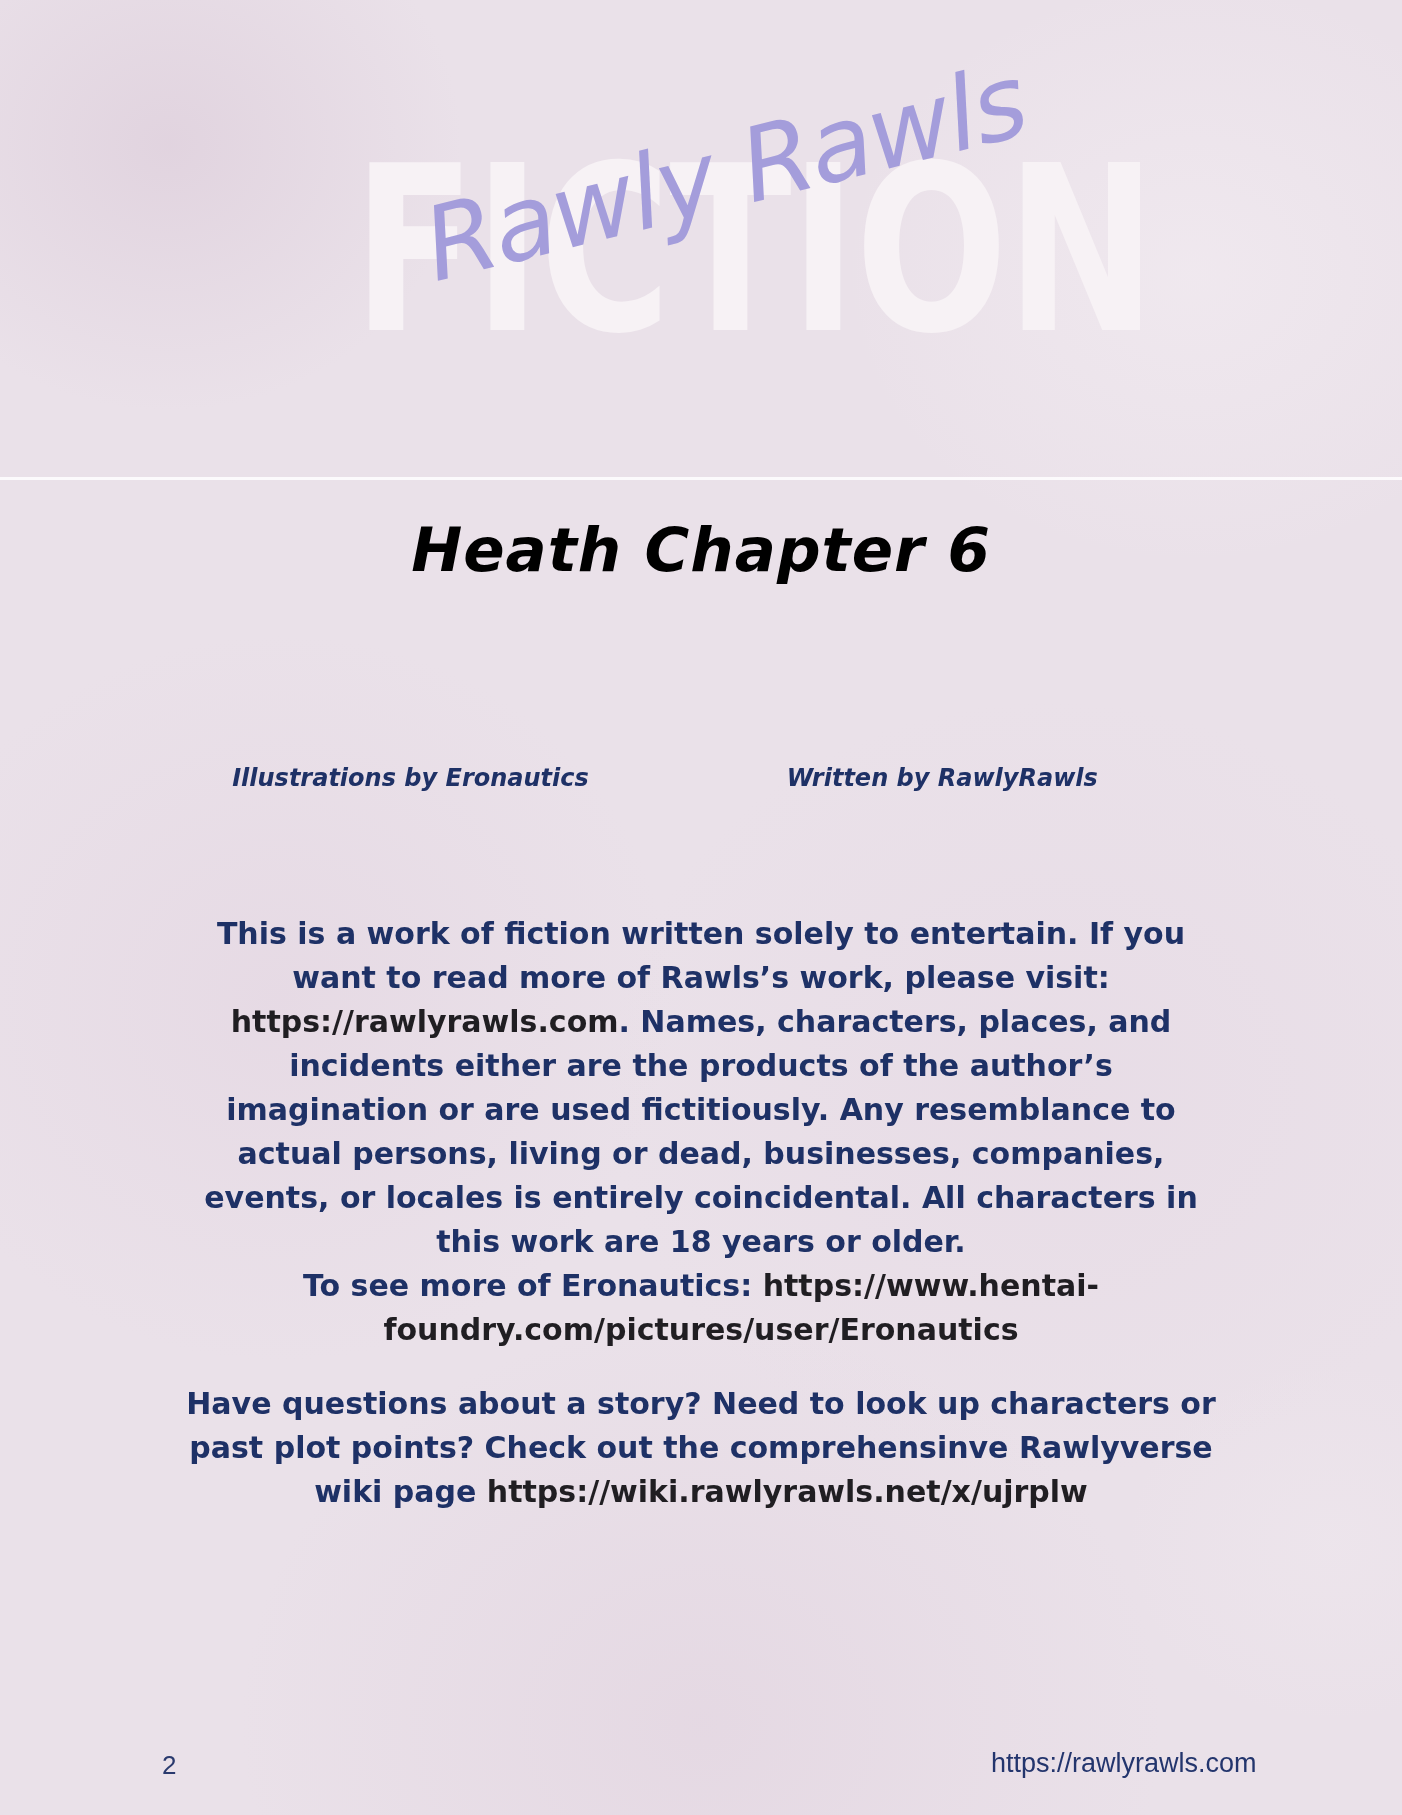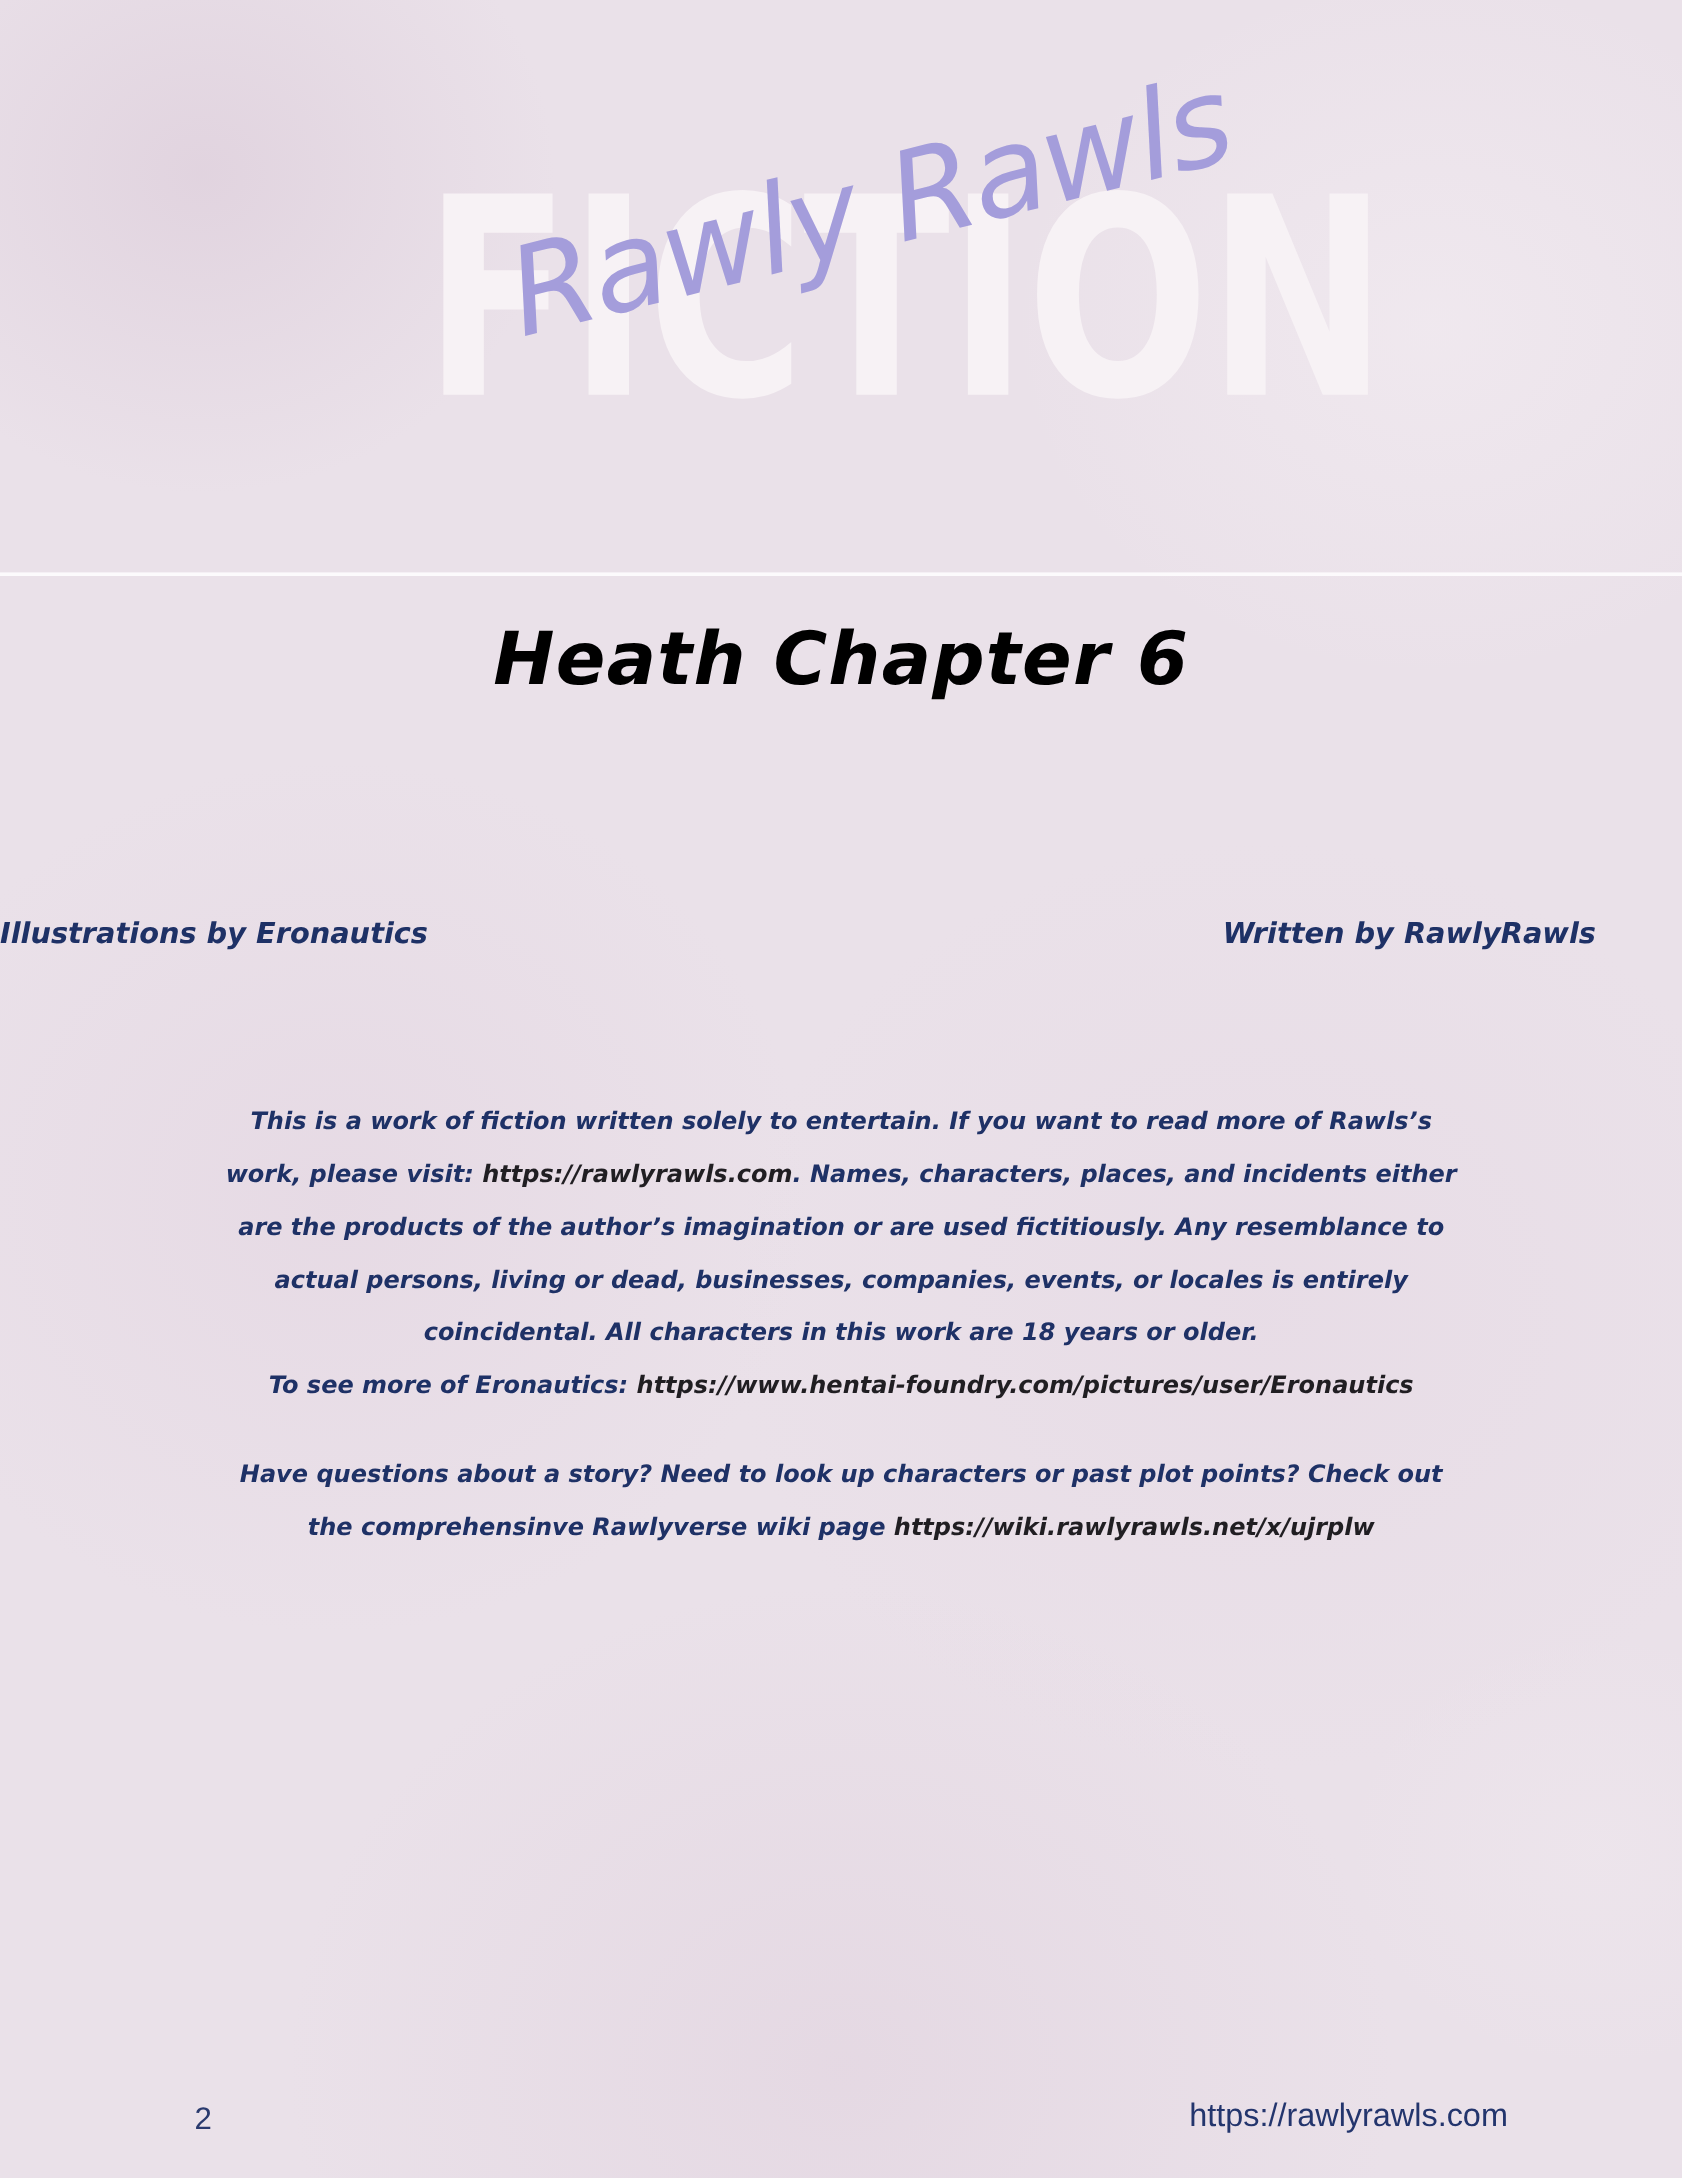--- a/index.html
+++ b/index.html
@@ -59,31 +59,31 @@
   
   .title{
     position:absolute;top:514px;left:0;width:1402px;
     margin:0;text-align:center;
     font-size:61px;font-weight:bold;font-style:italic;
     letter-spacing:1px;
     color:#000000;
   }
   .byline{
     position:absolute;top:764px;left:0;width:1330px;
-    display:flex;justify-content:space-between;gap:198px;
+    display:flex;justify-content:center;gap:198px;
     font-size:24px;font-weight:bold;font-style:italic;
     color:#1e3166;
   }
 
   
   .content{
     position:absolute;top:912px;left:186px;width:1030px;
     text-align:center;
-    font-size:20px;line-height:44px;
-    font-weight:bold;font-style:italic;
+    font-size:30px;line-height:44px;
+    font-weight:bold;
     color:#1e3166;
   }
   .para{margin:0 0 30px 0;}
   .para--tight{margin-bottom:0;}
   .url{color:#201e22;}
 
   
   .footer-page-number{
     position:absolute;top:1750px;left:162px;
     font-family:"Liberation Sans",sans-serif;

